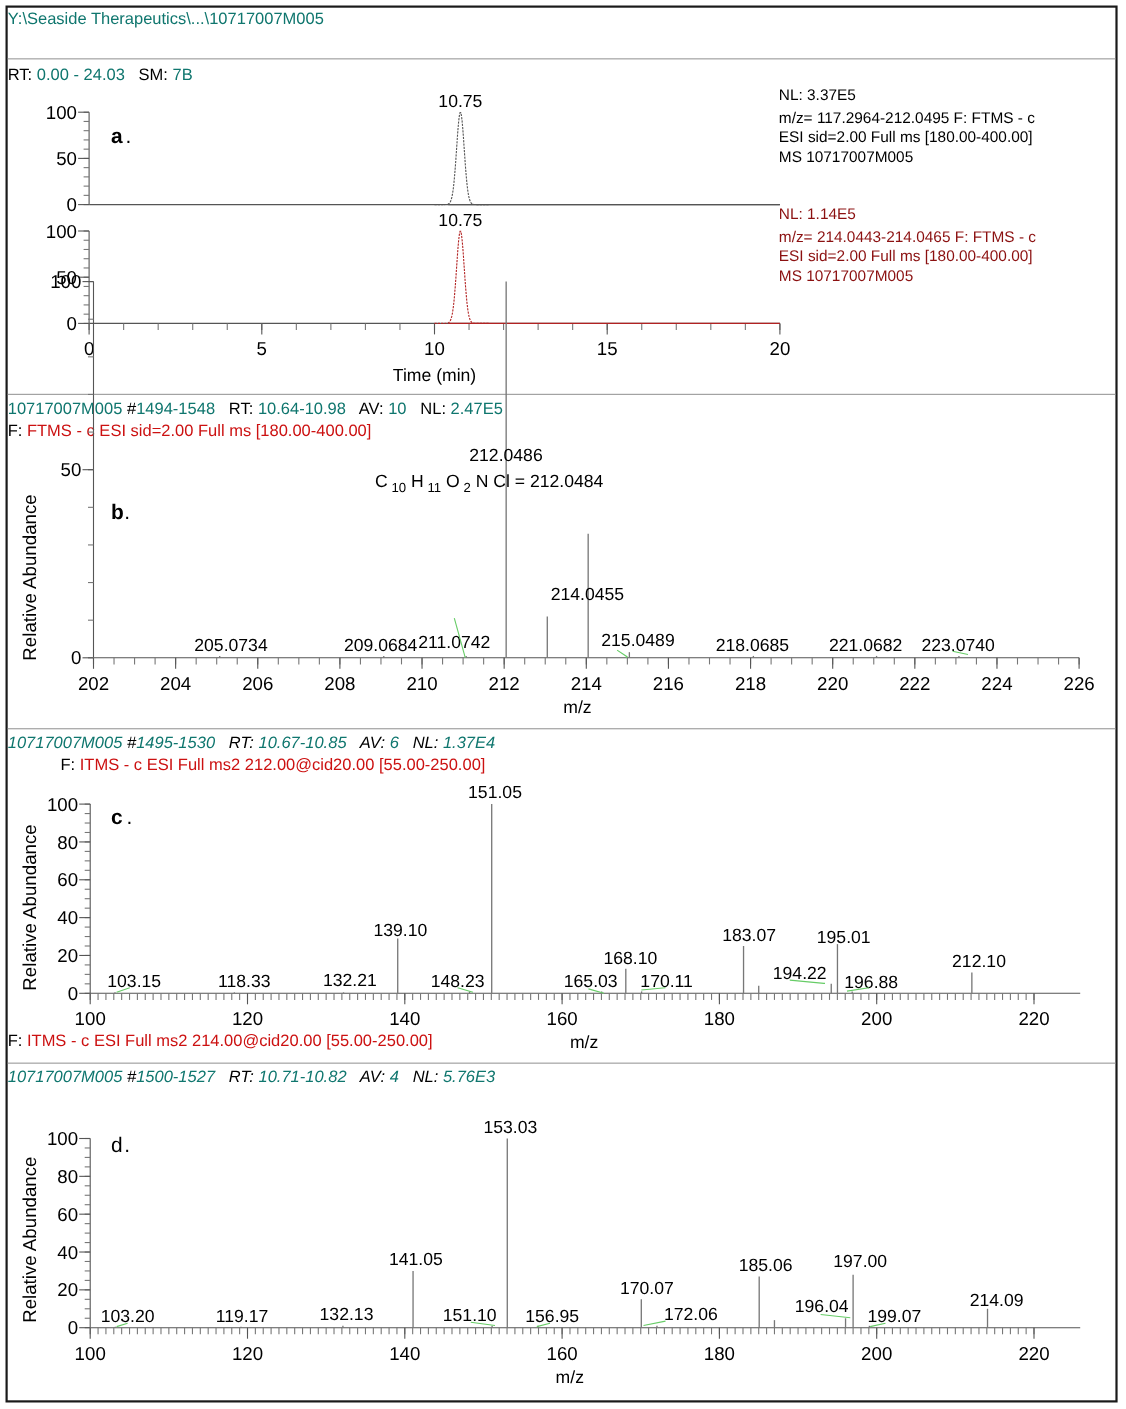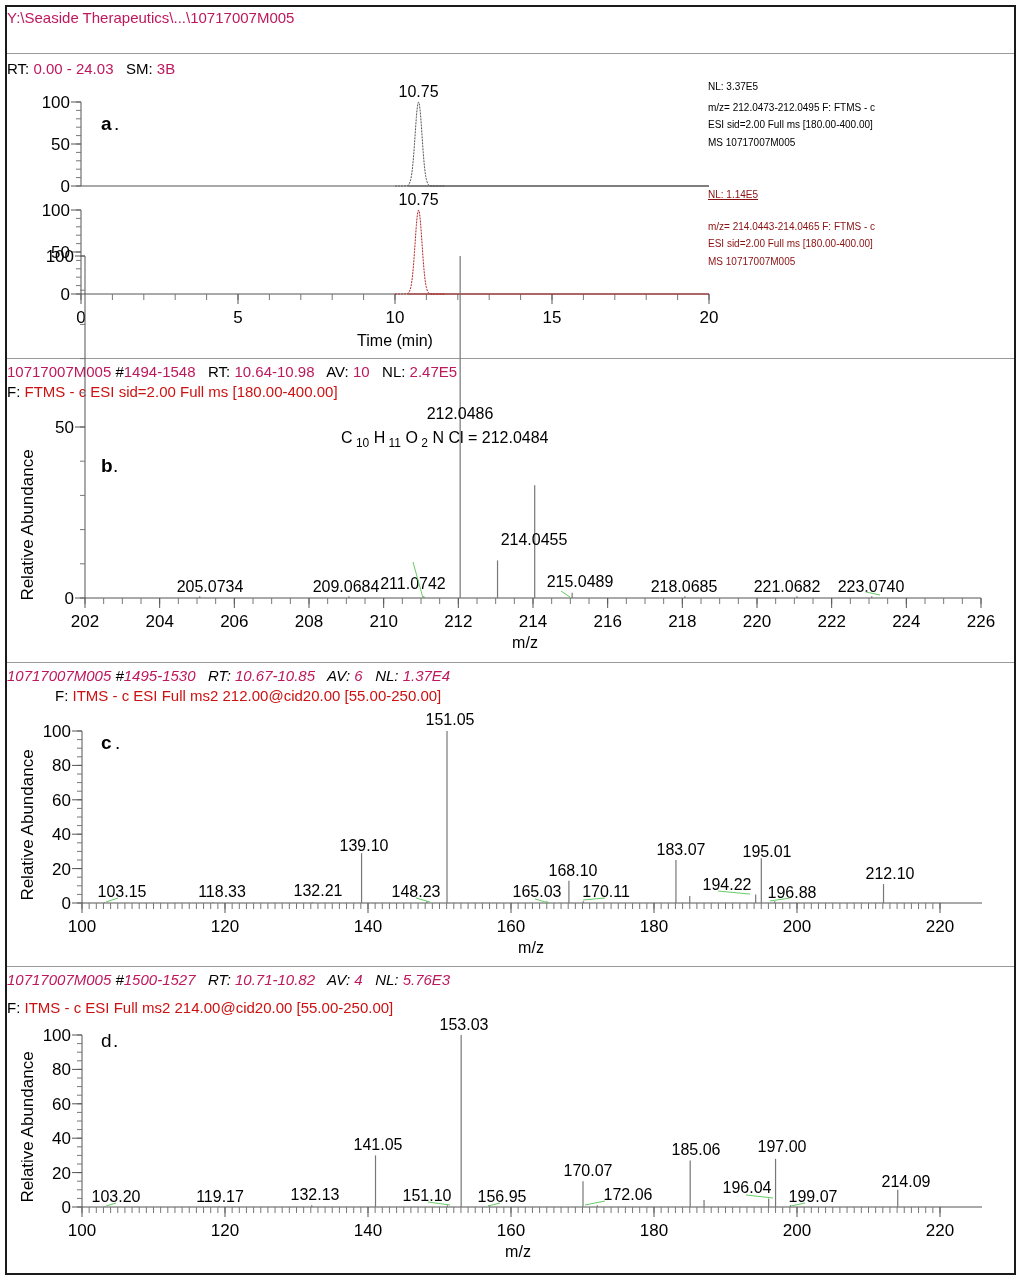--- a/index.html
+++ b/index.html
@@ -1,49 +1,49 @@
 <!DOCTYPE html>
 <html><head>
 <meta charset="utf-8">
 <style>
   html, body { margin:0; padding:0; background:#ffffff; }
   body { width:1024px; height:1281px; position:relative; font-family:"Liberation Sans", sans-serif; color:#000; overflow:hidden; }
   .frame { position:absolute; left:5px; top:5px; width:1011px; height:1270px; border:2px solid #1a1a1a; box-sizing:border-box; }
   .hdr { position:absolute; left:7px; font-size:15px; white-space:nowrap; }
-  .blue { color:#be185d; }
+  .blue { color:#0f766e; }
   .red { color:#cc1111;text-align:right; }
   .dred { color:#8b1010; }
   .sep { position:absolute; left:7px; width:1007px; height:0; border-top:1.5px solid #9a9a9a; }
   svg { position:absolute; left:0; top:0; }
   svg text { font-family:"Liberation Sans", sans-serif; }
-  .infobox { position:absolute; left:708px; font-size:10px; line-height:17.5px; white-space:nowrap; }
+  .infobox { position:absolute; left:708px; font-size:14px; line-height:17.5px; white-space:nowrap; }
 </style>
 </head>
 <body>
 
 <div class="frame"></div>
 
 <div class="hdr blue" style="top:9px;">Y:\Seaside Therapeutics\...\10717007M005</div>
 <div class="sep" style="top:53px;"></div>
 
 <div class="hdr" style="top:60px;">
   <span>RT:</span>
   <span class="blue">0.00 - 24.03</span>&nbsp;&nbsp;
   <span>SM:</span>
-  <span class="blue">3B</span>
+  <span class="blue">7B</span>
 </div>
 
 <div class="infobox" style="top:78px;">
   <div style="margin-bottom:3px;">NL: 3.37E5</div>
-  <div>m/z= 212.0473-212.0495 F: FTMS - c</div>
+  <div>m/z= 117.2964-212.0495 F: FTMS - c</div>
   <div>ESI sid=2.00  Full ms [180.00-400.00]</div>
   <div>MS 10717007M005</div>
 </div>
 <div class="infobox dred" style="top:186px;">
-  <div style="margin-bottom:14px;text-decoration:underline;">NL: 1.14E5</div>
+  <div style="margin-bottom:3px;">NL: 1.14E5</div>
   <div>m/z= 214.0443-214.0465 F: FTMS - c</div>
   <div>ESI sid=2.00  Full ms [180.00-400.00]</div>
   <div>MS 10717007M005</div>
 </div>
 
 <div class="sep" style="top:358px;"></div>
 
 <div class="hdr" style="top:363px;">
   <span class="blue">10717007M005</span>
   <span>#</span><span class="blue">1494-1548</span>&nbsp;&nbsp;
@@ -81,21 +81,21 @@
 <div class="hdr" style="top:971px;font-style:italic;">
   <span class="blue">10717007M005</span>
   <span>#</span><span class="blue">1500-1527</span>&nbsp;&nbsp;
   <span>RT:</span>
   <span class="blue">10.71-10.82</span>&nbsp;&nbsp;
   <span>AV:</span>
   <span class="blue">4</span>&nbsp;&nbsp;
   <span>NL:</span>
   <span class="blue">5.76E3</span>
 </div>
-<div class="hdr" style="top:999px;">
+<div class="hdr" style="top:938px;">
   <span>F:</span>
   <span class="red">ITMS - c ESI Full ms2 214.00@cid20.00 [55.00-250.00]</span>
 </div>
 
 <svg id="plots" width="1024" height="1281">
     <line x1="81" y1="102" x2="81" y2="186" stroke="#555" stroke-width="1"></line>
     <line x1="81" y1="186" x2="709" y2="186" stroke="#555" stroke-width="1"></line>
     <line x1="76" y1="186" x2="81" y2="186" stroke="#777" stroke-width="1"></line>
     <line x1="76" y1="177.6" x2="81" y2="177.6" stroke="#777" stroke-width="1"></line>
     <line x1="76" y1="169.2" x2="81" y2="169.2" stroke="#777" stroke-width="1"></line>

